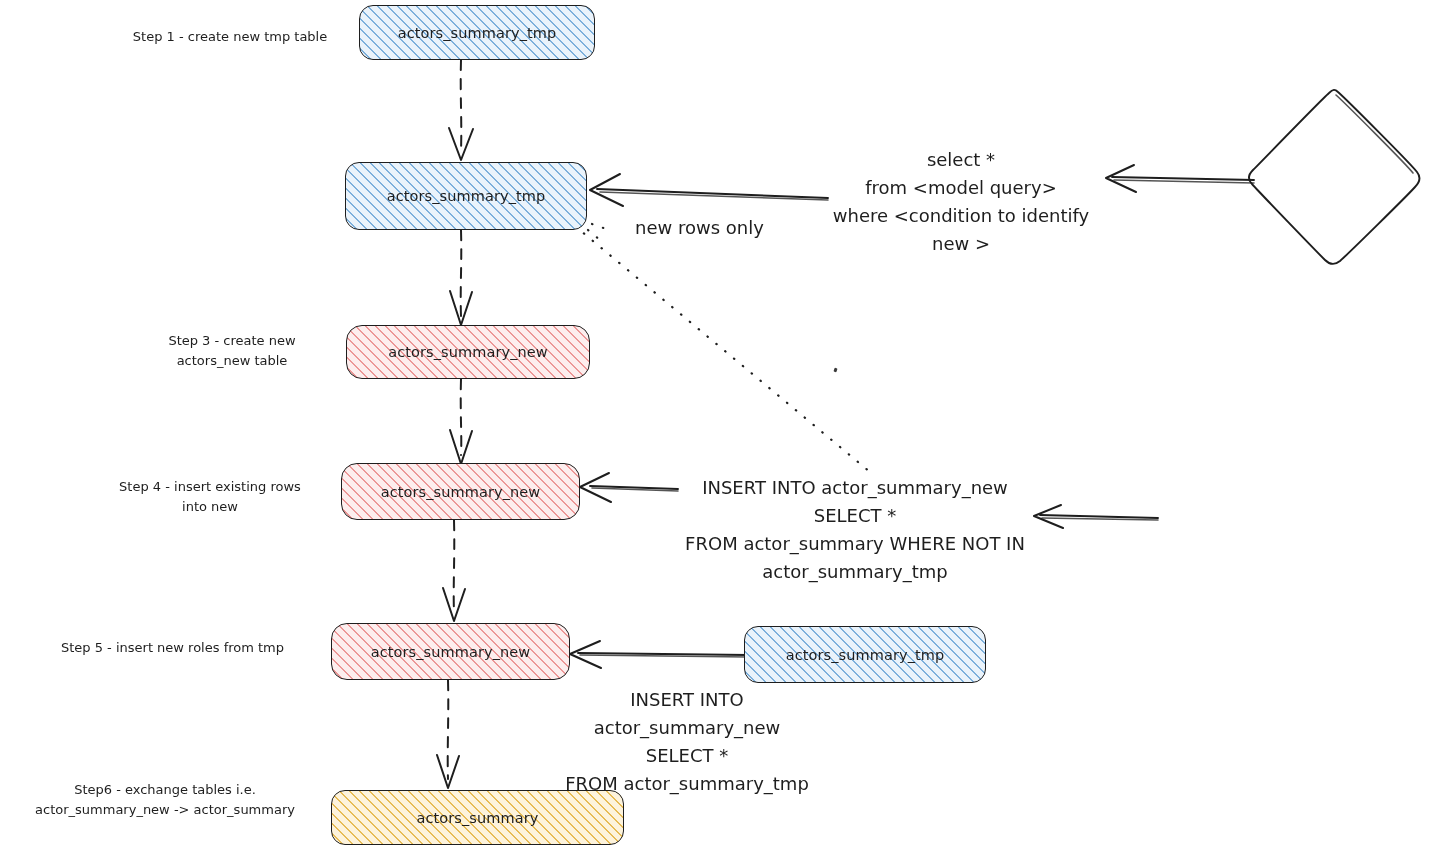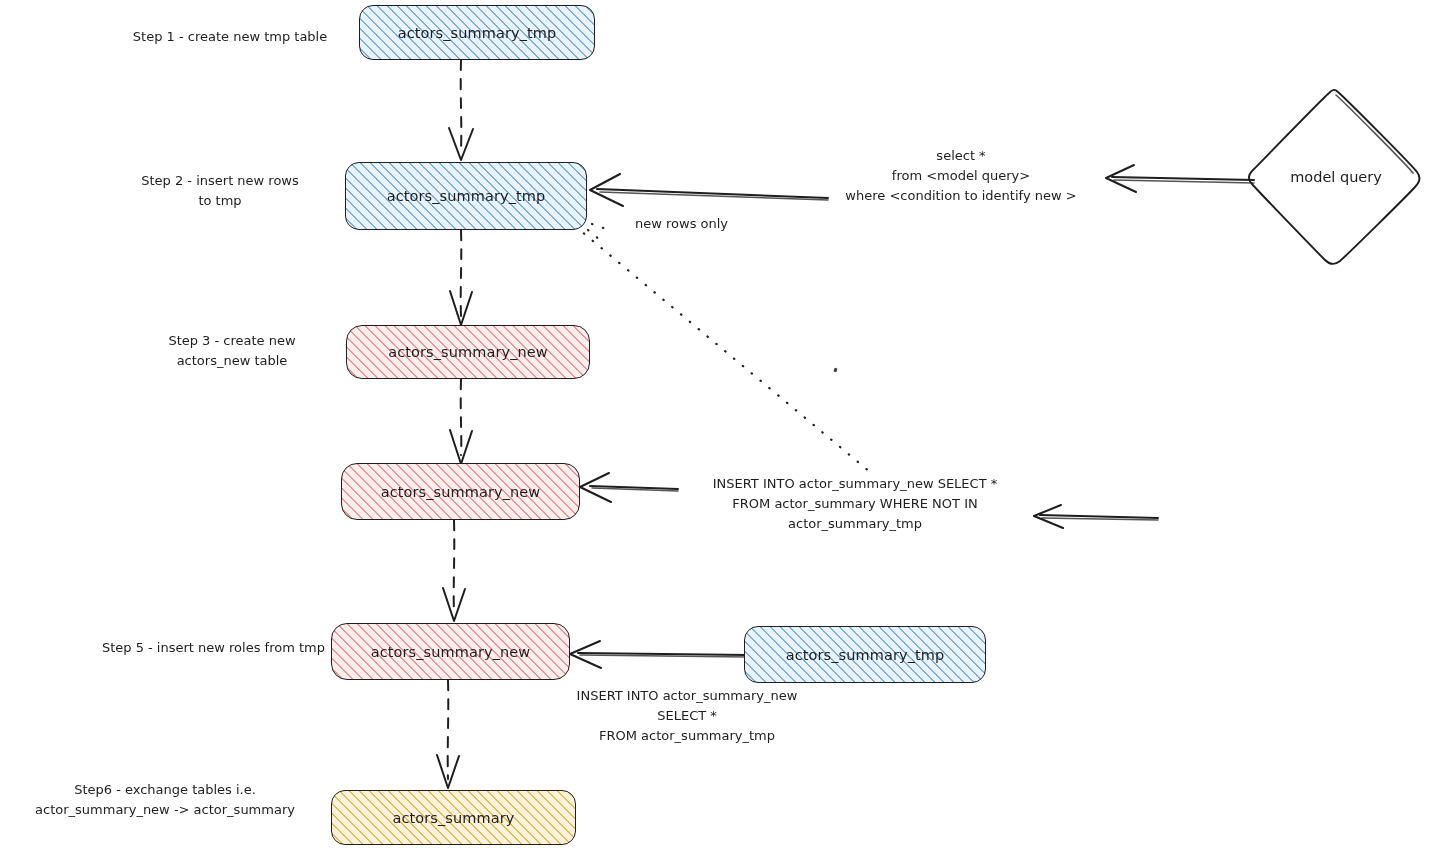--- a/index.html
+++ b/index.html
@@ -110,21 +110,21 @@
   .caption {
     position: absolute;
     font-size: 13px;
     line-height: 1.55;
     color: #1e1e1e;
     text-align: center;
     white-space: pre-line;
   }
   .edge-label {
     position: absolute;
-    font-size: 13px;
+    font-size: 18px;
     color: #1e1e1e;
     white-space: pre-line;
     text-align: center;
     line-height: 1.55;
   }
   .speck {
     position: absolute;
     width: 3px;
     height: 4px;
     background: #3a3a3a;
@@ -213,28 +213,28 @@
       <path class="solid" d="M1338,92 C1347,100 1410,163 1417,172 C1421,177 1420,182 1415,187
                              C1407,196 1349,253 1340,261 C1335,265 1330,265 1325,260
                              C1316,251 1259,192 1252,184 C1248,180 1248,175 1253,170
                              C1262,161 1320,101 1329,93 C1333,89 1335,89 1338,92 Z"></path>
       <path class="solid2" d="M1336,95 C1345,103 1406,164 1413,173"></path>
     </g>
   </svg>
 
   <div class="caption" style="left:100px; top:27px; width:260px;">Step 1 - create new tmp table</div>
 
-  <div class="caption" style="left:95px; top:171px; width:250px;">Step 2 - insert new rows
-to tmp</div>
 
   <div class="caption" style="left:112px; top:331px; width:240px;">Step 3 - create new
 actors_new table</div>
 
-
-  <div class="caption" style="left:20px; top:638px; width:305px;text-align:right;">Step 5 - insert new roles from tmp</div>
+  <div class="caption" style="left:70px; top:477px; width:280px;">Step 4 - insert existing rows
+into new</div>
+
+  <div class="caption" style="left:20px; top:638px; width:305px;">Step 5 - insert new roles from tmp</div>
 
   <div class="caption" style="left:0px; top:780px; width:330px;text-align:center;">Step6 - exchange tables i.e.
 actor_summary_new -&gt; actor_summary</div>
 
   <div class="node hatch-blue" style="left:359px; top:5px; width:236px; height:55px;">
     <span class="node-label">actors_summary_tmp</span>
   </div>
 
   <div class="node hatch-blue" style="left:345px; top:162px; width:242px; height:68px;">
     <span class="node-label">actors_summary_tmp</span>
@@ -245,32 +245,29 @@
   </div>
 
   <div class="node hatch-red" style="left:341px; top:463px; width:239px; height:57px;">
     <span class="node-label">actors_summary_new</span>
   </div>
 
   <div class="node hatch-red" style="left:331px; top:623px; width:239px; height:57px;">
     <span class="node-label">actors_summary_new</span>
   </div>
 
-  <div class="node hatch-yellow" style="left:331px; top:790px; width:245px; height:55px;">
+  <div class="node hatch-yellow" style="left:331px; top:790px; width:293px; height:55px;">
     <span class="node-label">actors_summary</span>
   </div>
 
   <div class="node hatch-blue" style="left:744px; top:626px; width:242px; height:57px;">
     <span class="node-label">actors_summary_tmp</span>
   </div>
 
 
-  <div class="diamond" style="left:1248px; top:86px; width:176px; height:182px;">
-    <span class="node-label">model query</span>
-  </div>
 
   <div class="edge-label" style="left:635px; top:199px; width:130px; text-align:left;margin-top:15px;">new rows only</div>
 
   <div class="edge-label mono-ish" style="left:820px; top:146px; width:282px;">select *
 from &lt;model query&gt;
 where &lt;condition to identify new &gt;</div>
 
   <div class="edge-label mono-ish" style="left:680px; top:474px; width:350px;">INSERT INTO actor_summary_new SELECT *
 FROM actor_summary WHERE NOT IN
 actor_summary_tmp</div>

